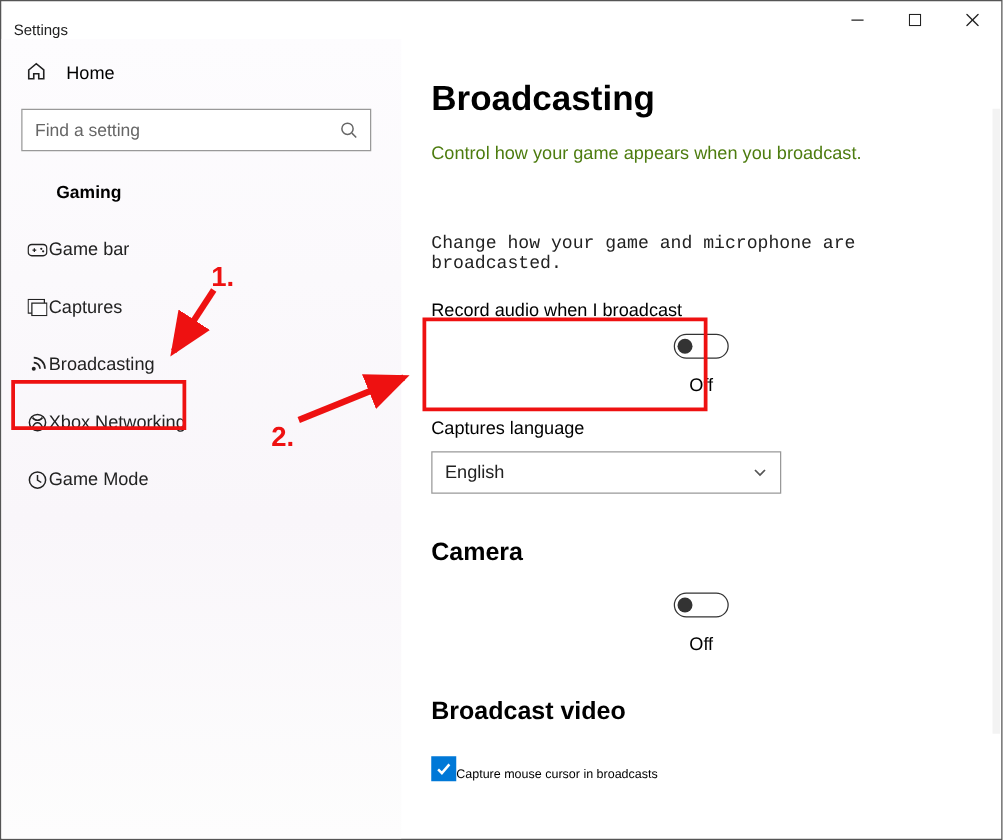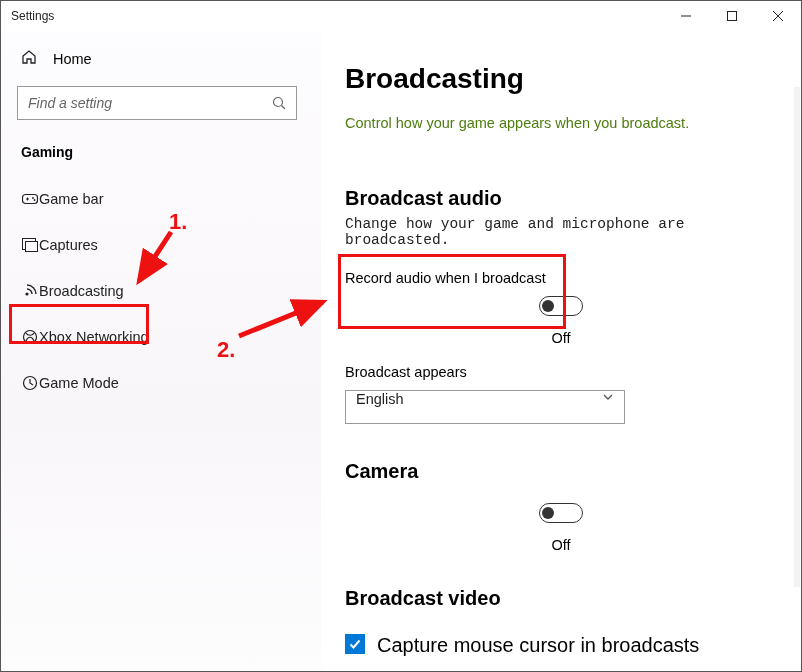--- a/index.html
+++ b/index.html
@@ -6,21 +6,21 @@
   html, body { margin: 0; padding: 0; }
   body { background: #fff; }
   .window {
     width: 802px; height: 672px;
     border: 1px solid #555;
     display: flex; flex-direction: column;
     position: relative;
     overflow: hidden;
   }
   .titlebar {
-    height: 30px; display: flex; align-items: center;
+    height: 30px; display: flex; align-items: flex-end;
     padding-left: 10px;
     font-size: 12px; color: #222;
   }
   .titlebar-spacer { flex: 1; }
   .titlebar-btn {
     width: 46px; height: 30px;
     display: flex; align-items: center; justify-content: center;
     color: #222;
   }
   .content {
@@ -34,23 +34,23 @@
     display: flex; align-items: center; gap: 16px;
     padding: 8px 20px 10px 20px; font-size: 14.5px;
   }
   .search-wrap { padding: 8px 16px 16px 16px; }
   .search {
     width: 280px; height: 34px;
     border: 1px solid #999; background: #fff;
     display:flex; align-items:center;
     padding: 0 10px; font-size: 14px; color: #555;
   }
-  .search-placeholder { flex:1; color:#666;font-style:italic;}
+  .search-placeholder { flex:1; color:#666;}
   .category {
-    padding: 8px 20px 16px 20px; font-size: 14px; font-weight: 600;
+    padding: 8px 20px 16px 20px; font-size: 14px; font-weight: 600; margin-left: 24px;
   }
   .nav-item {
     display: flex; align-items: center; gap: 0;
     height: 46px; padding: 0 20px;
     font-size: 14.5px; color: #222;
   }
   .nav-item .icon-slot { width: 18px; display:flex; align-items:center; justify-content:center; }
   .nav-item.selected {  }
   .main {
     flex: 1; padding: 24px 24px 0 24px;
@@ -63,25 +63,25 @@
   .field-label   { font-size: 14.5px; margin: 0 0 10px 0; }
   .toggle-row { display:flex; align-items:center; gap:14px; margin-bottom: 18px; flex-direction: column; }
   .toggle {
     width: 44px; height: 20px; border: 1px solid #333; border-radius: 10px;
     display:flex; align-items:center; padding: 0 2px; background:#fff;
   }
   .toggle-knob { width: 12px; height: 12px; background:#333; border-radius:50%; }
   .toggle-state { font-size: 14.5px; }
   .dropdown {
     width: 280px; height: 34px; border:1px solid #999;
-    display:flex; padding: 0 10px;
+    display:flex; align-items:center; padding: 0 10px;
     font-size: 14.5px; color:#222; margin-bottom: 36px;
   }
   .dropdown span { flex:1; }
-  .checkbox-row { display:flex; align-items:flex-start; gap:12px; font-size:20px; }
+  .checkbox-row { display:flex; align-items:flex-end; font-size:10px; }
   .checkbox {
     width: 20px; height: 20px; background:#0078d7; display:flex;
     align-items:center; justify-content:center;
   }
   .scrollbar-hint {
     position:absolute; right:1px; top:86px; width:6px; height:500px;
     background:#f3f3f3;
   }
   
   .anno-box { position:absolute; border:3px solid #e11; }
@@ -191,32 +191,31 @@
             </svg>
         </span>
         <span>Game Mode</span>
       </div>
     </div>
 
     <div class="main">
       <div class="page-title">Broadcasting</div>
       <div class="page-desc">Control how your game appears when you broadcast.</div>
 
-      <div class="section-title">Broadcast audio</div>
       <div class="section-desc">Change how your game and microphone are broadcasted.</div>
 
       <div class="field-label">Record audio when I broadcast</div>
       <div class="toggle-row">
         <div class="toggle">
           <div class="toggle-knob"></div>
         </div>
         <span class="toggle-state">Off</span>
       </div>
 
-      <div class="field-label">Broadcast appears</div>
+      <div class="field-label">Captures language</div>
       <div class="dropdown">
         <span>English</span>
         <svg width="12" height="12" viewBox="0 0 12 12">
             <polyline points="2,4 6,8 10,4" fill="none" stroke="#555" stroke-width="1.4"></polyline>
           </svg>
       </div>
 
       <div class="section-title">Camera</div>
       <div style="height:14px"></div>
       <div class="toggle-row" style="margin-bottom:34px">

